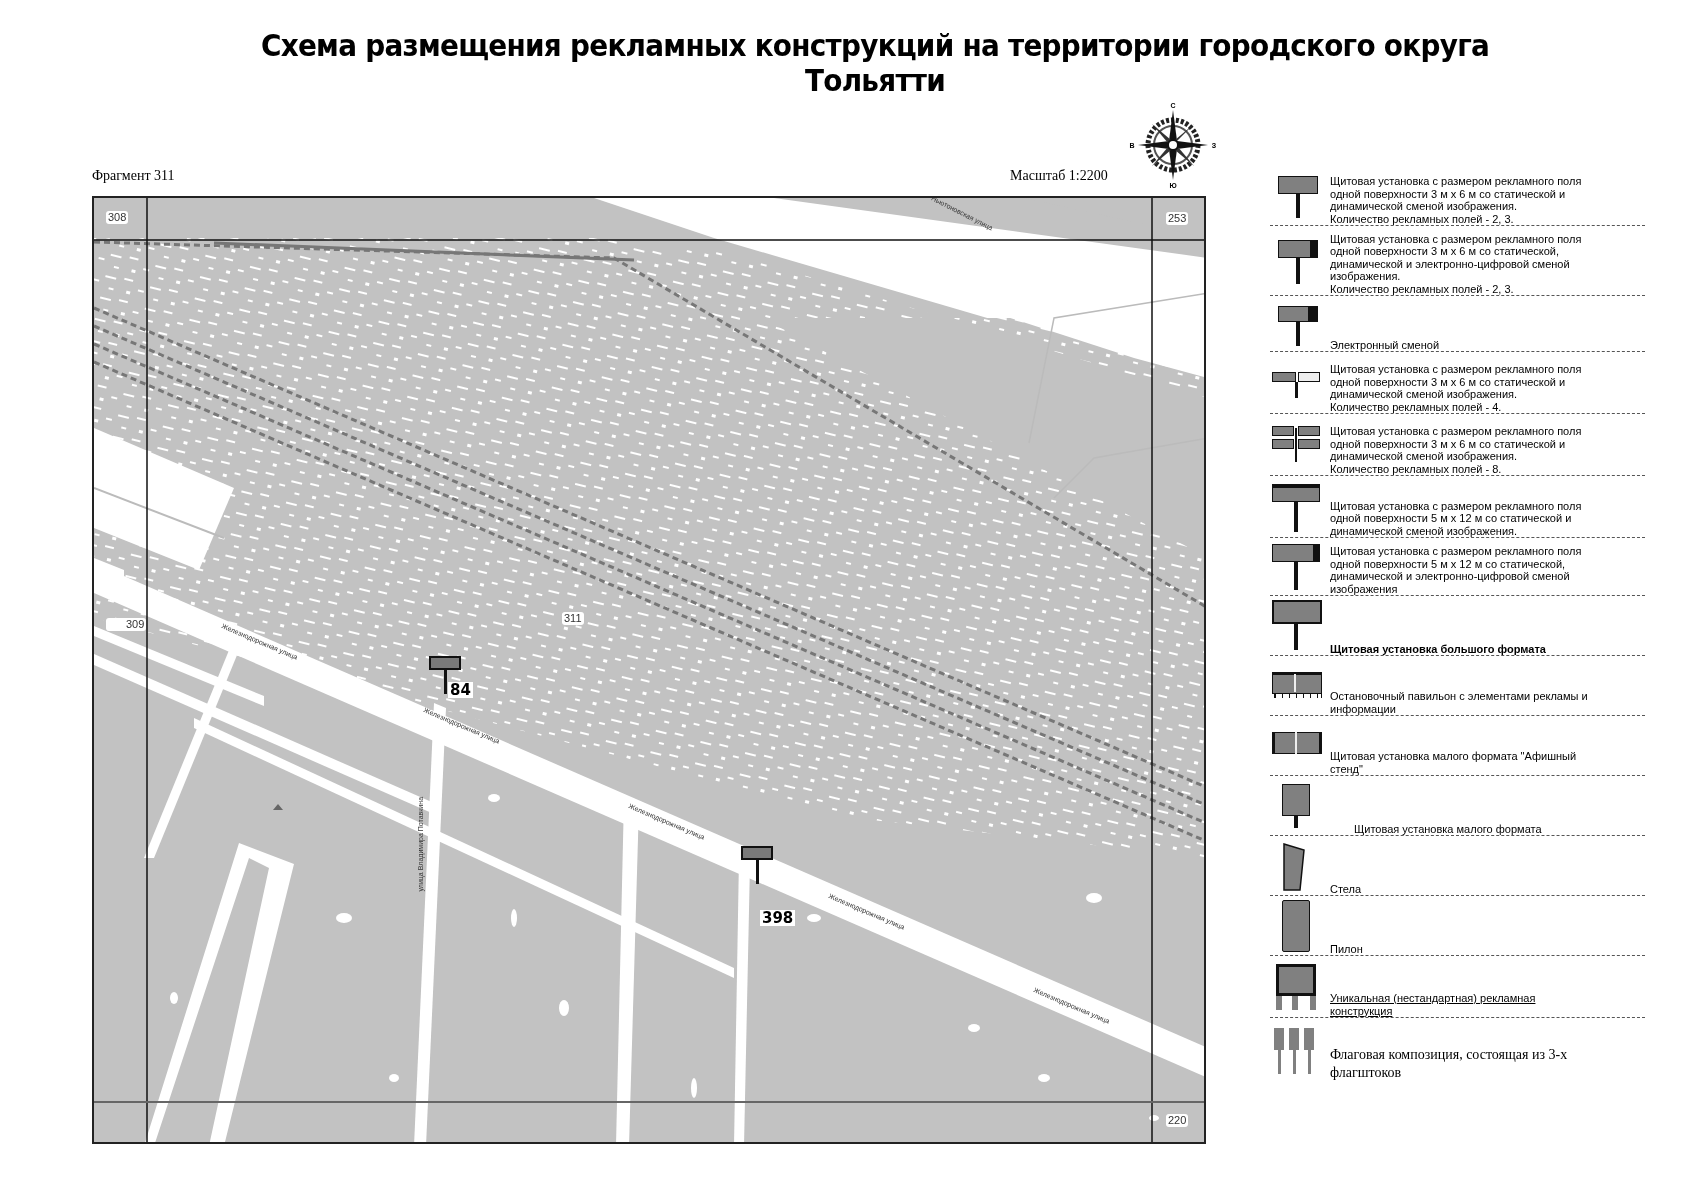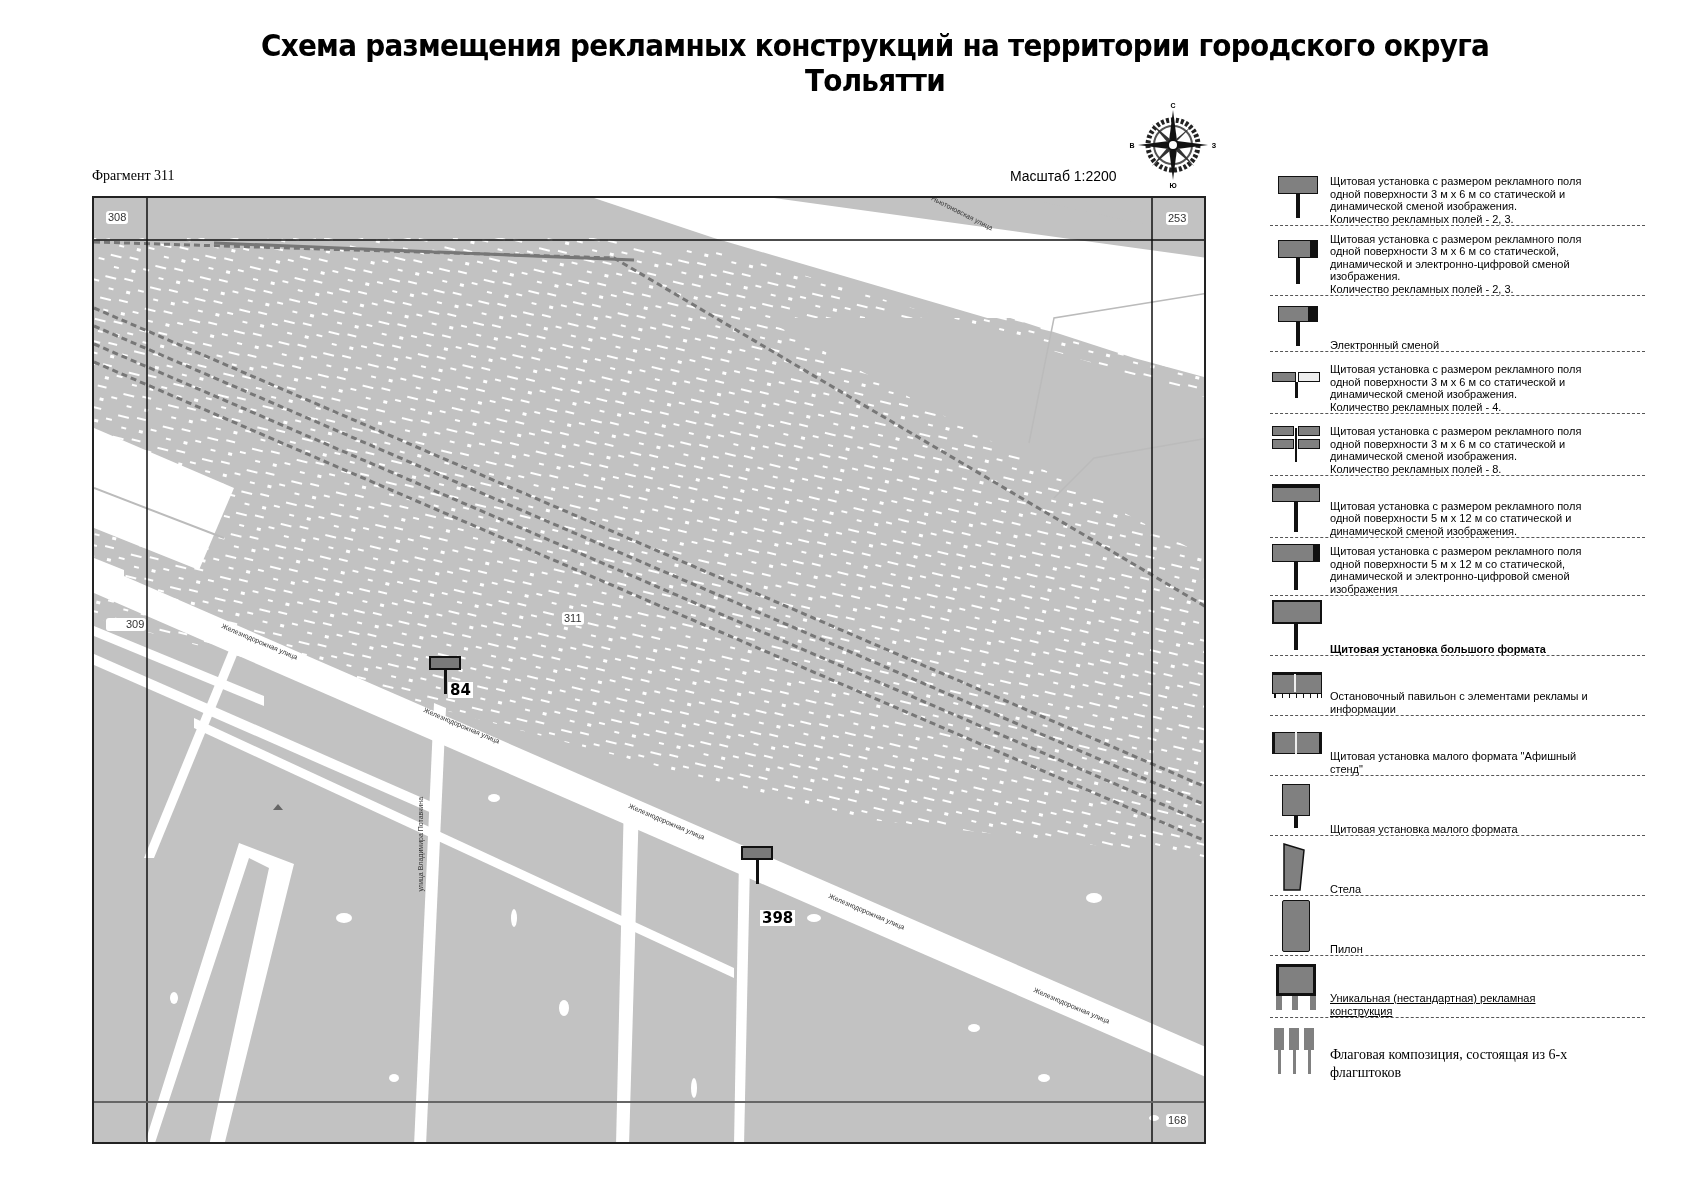--- a/index.html
+++ b/index.html
@@ -1,19 +1,19 @@
 <!DOCTYPE html>
 <html><head>
 <meta charset="utf-8">
 <style>
   html,body{margin:0;padding:0;background:#fff;}
   body{width:1697px;height:1200px;position:relative;overflow:hidden;font-family:"Liberation Sans",sans-serif;color:#000;}
   .title{position:absolute;left:150px;top:28px;width:1450px;text-align:center;font-family:"DejaVu Sans",sans-serif;font-weight:bold;font-size:30px;letter-spacing:-0.8px;transform:scaleX(0.93);transform-origin:center;}
   .frag{position:absolute;left:92px;top:168px;font-family:"Liberation Serif",serif;font-size:14px;}
-  .scale{position:absolute;left:1010px;top:168px;font-family:Liberation Sans, sans-serif;font-size:14px;}
+  .scale{position:absolute;left:1010px;top:168px;font-family:Liberation Serif, serif;font-size:14px;}
   .compass{position:absolute;left:1128px;top:100px;width:100px;height:88px;}
   .map{position:absolute;left:92px;top:196px;width:1114px;height:948px;border:2px solid #222;box-sizing:border-box;background:#c2c2c2;overflow:hidden;}
   .map svg{position:absolute;left:0;top:0;}
   .cell-label{position:absolute;font-size:11px;color:#333;background:#fff;border-radius:3px;padding:0 2px;line-height:13px;}
   .marker{position:absolute;width:34px;height:44px;}
   .marker .board{position:absolute;left:0;top:0;width:32px;height:14px;background:#7a7a7a;border:2px solid #111;box-sizing:border-box;}
   .marker .pole{position:absolute;left:15px;top:14px;width:3px;height:24px;background:#111;}
   .marker-num{position:absolute;font-family:"DejaVu Sans",sans-serif;font-weight:bold;font-size:15px;background:#fff;padding:0 2px;line-height:16px;}
   .street{position:absolute;font-size:7px;color:#333;white-space:nowrap;transform-origin:left center;}
   .legend{position:absolute;left:1270px;top:168px;width:375px;}
@@ -130,21 +130,21 @@
       <line x1="1058" y1="0" x2="1058" y2="948"></line>
       <line x1="0" y1="42" x2="1114" y2="42"></line>
     </g>
     <line x1="0" y1="904" x2="1114" y2="904" stroke="#666" stroke-width="2"></line>
   </svg>
 
   <div class="cell-label" style="left:12px;top:-1px;transform:translateY(14px);">308</div>
   <div class="cell-label" style="left:1072px;top:14px;">253</div>
   <div class="cell-label" style="left:12px;top:420px;padding-left:20px;">309</div>
   <div class="cell-label" style="left:468px;top:414px;">311</div>
-  <div class="cell-label" style="left:1072px;top:916px;">168</div>
+  <div class="cell-label" style="left:1072px;top:916px;">220</div>
 
   <div class="street" style="left:128px;top:424px;transform:rotate(23deg);">Железнодорожная улица</div>
   <div class="street" style="left:330px;top:508px;transform:rotate(23deg);">Железнодорожная улица</div>
   <div class="street" style="left:535px;top:604px;transform:rotate(23deg);">Железнодорожная улица</div>
   <div class="street" style="left:735px;top:694px;transform:rotate(23deg);">Железнодорожная улица</div>
   <div class="street" style="left:940px;top:788px;transform:rotate(23deg);">Железнодорожная улица</div>
   <div class="street" style="left:838px;top:-4px;transform:rotate(27deg);">Ньютоновская улица</div>
   <div class="street" style="left:326px;top:690px;transform:rotate(-90deg);">улица Владимира Потавкина</div>
 
   <div class="marker" style="left:335px;top:458px;">
@@ -249,21 +249,21 @@
 информации</div>
   </div>
   <div class="leg-item" style="height:60px;">
     <div class="leg-icon">
       <div class="ic gbox" style="left:2px;top:16px;width:50px;height:22px;border-left:3px solid #111;border-right:3px solid #111;"></div>
       <div class="stick" style="left:25px;top:16px;width:2px;height:22px;background:#eee;"></div>
     </div>
     <div class="leg-text">Щитовая установка малого формата "Афишный
 стенд"</div>
   </div>
-  <div class="leg-item" style="height:60px;">
+  <div class="leg-item" style="height:60px;gap:24px;">
     <div class="leg-icon">
       <div class="ic gbox" style="left:12px;top:8px;width:28px;height:32px;"></div>
       <div class="stick" style="left:24px;top:40px;width:4px;height:12px;"></div>
     </div>
     <div class="leg-text">Щитовая установка малого формата</div>
   </div>
   <div class="leg-item" style="height:60px;">
     <div class="leg-icon">
       <svg class="ic" style="left:10px;top:6px;" width="30" height="50">
           <polygon points="4,2 24,8 20,48 4,48" fill="#808080" stroke="#111" stroke-width="1.5"></polygon>
@@ -289,16 +289,16 @@
   </div>
   <div class="leg-item" style="height:64px;">
     <div class="leg-icon">
       <div class="ic" style="left:4px;top:10px;width:10px;height:22px;background:#808080;"></div>
       <div class="ic" style="left:8px;top:10px;width:3px;height:46px;background:#808080;"></div>
       <div class="ic" style="left:19px;top:10px;width:10px;height:22px;background:#808080;"></div>
       <div class="ic" style="left:23px;top:10px;width:3px;height:46px;background:#808080;"></div>
       <div class="ic" style="left:34px;top:10px;width:10px;height:22px;background:#808080;"></div>
       <div class="ic" style="left:38px;top:10px;width:3px;height:46px;background:#808080;"></div>
     </div>
-    <div class="leg-text serif">Флаговая композиция, состоящая из 6-х
+    <div class="leg-text serif">Флаговая композиция, состоящая из 3-х
 флагштоков</div>
   </div>
 </div>
 
 </body></html>

